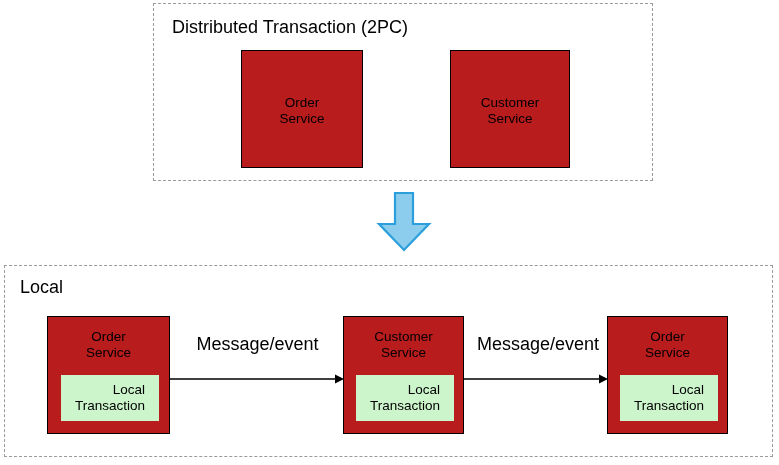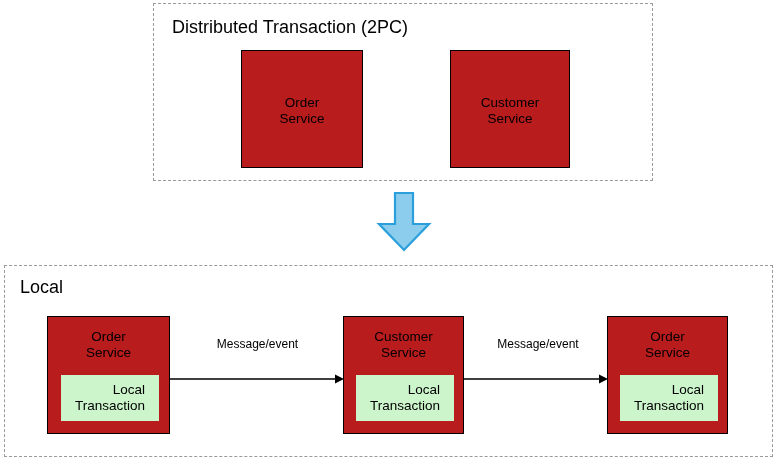--- a/index.html
+++ b/index.html
@@ -69,21 +69,21 @@
   }
 
   
   .flow-arrow {
     position: absolute;
     height: 10px;
   }
   .flow-label {
     position: absolute;
     text-align: center;
-    font-size: 12px;
+    font-size: 18px;
     line-height: 16px;
     color: #000000;
     white-space: nowrap;
   }
 
   
   .big-arrow {
     position: absolute;
   }
 </style>

